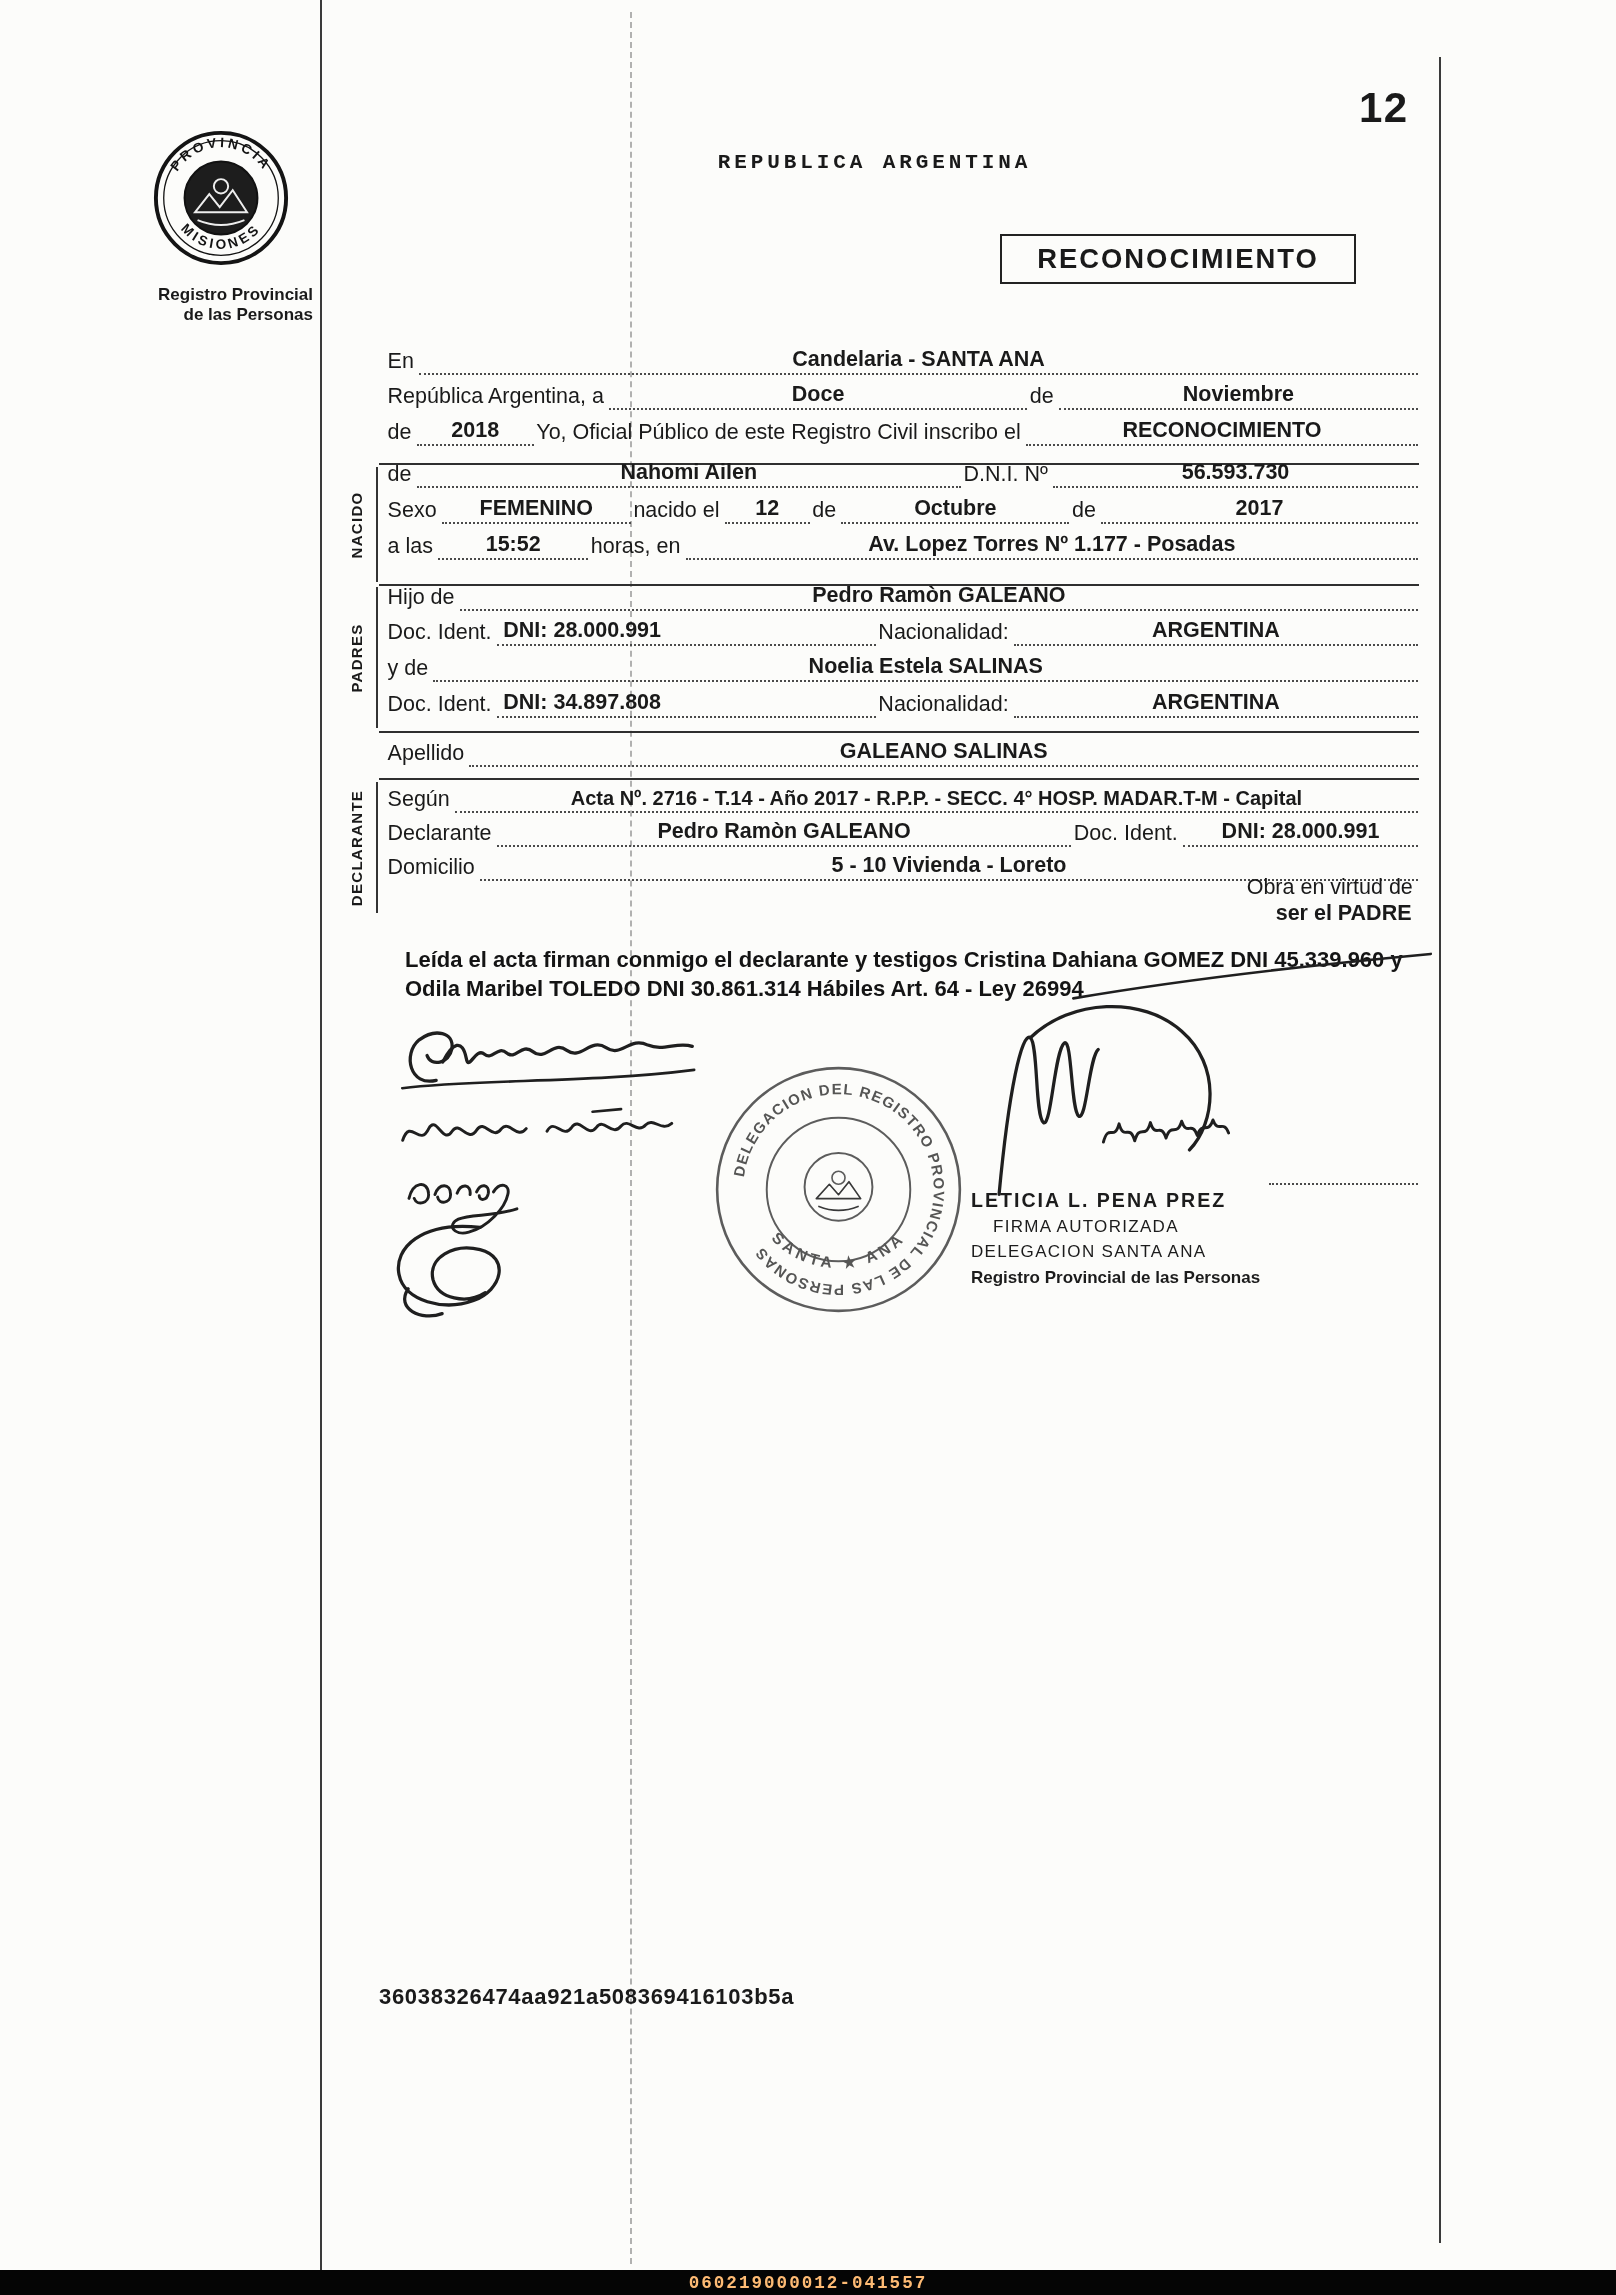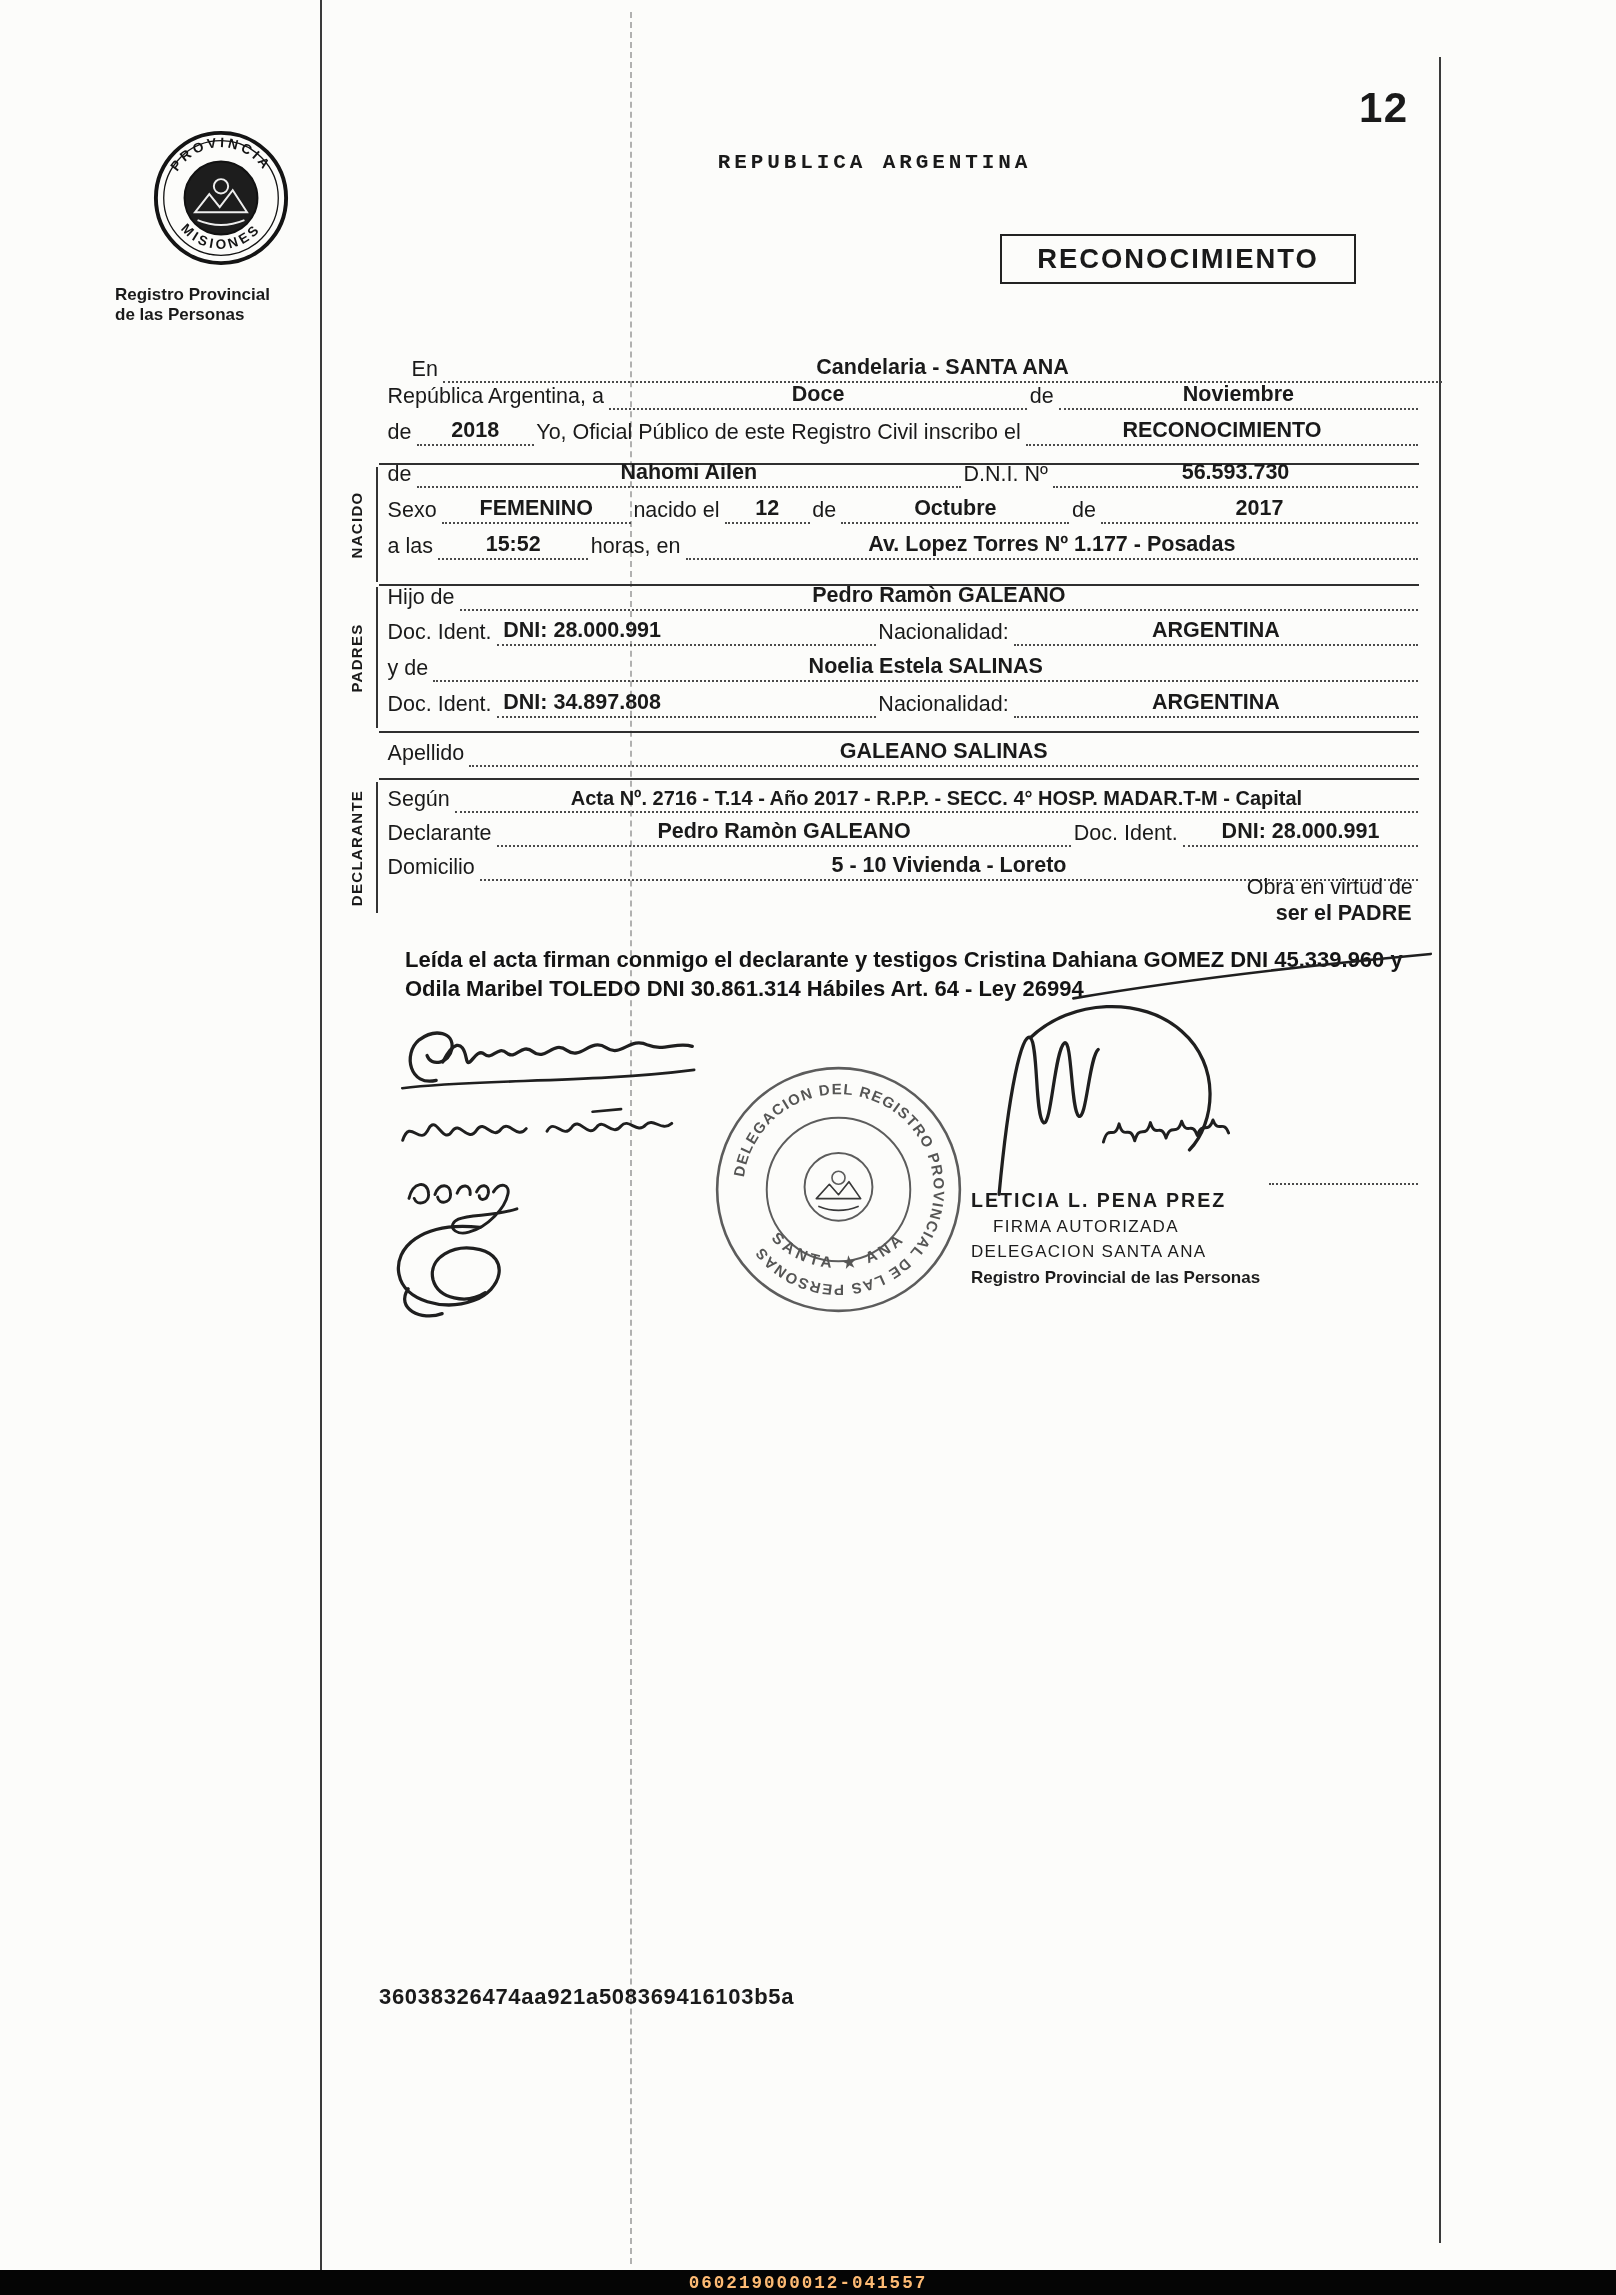--- a/index.html
+++ b/index.html
@@ -25,21 +25,21 @@
     font-size:22px; font-weight:normal; padding:0;
   }
   .doc-type-box {
     position:absolute; left:1000px; top:234px; width:352px; height:46px;
     border:2.6px solid #222; display:flex; align-items:center; justify-content:center;
     font-size:27.4px; font-weight:bold; letter-spacing:2px;
   }
 
   
   .logo { position:absolute; left:152px; top:129px; }
-  .logo-caption { position:absolute; left:115px; top:285px; width:183px; text-align:left;
+  .logo-caption { position:absolute; left:130px; top:285px; width:183px; text-align:right;
     font-size:17px; font-weight:600; line-height:1.2; }
 
   
   .form-row { position:absolute; left:385px; width:1033px; display:flex; align-items:flex-end; font-size:21.5px; height:31px; }
   .lbl { white-space:nowrap; padding:0 5.2px 0.7px 2.6px; }
   .fill { border-bottom:2px dotted #4a4a4a; text-align:center; font-weight:bold; white-space:nowrap;
           padding:0 6.5px 1.3px 6.5px; overflow:visible; }
   .fill.grow { flex:1 1 auto; }
   .fill.left { text-align:left; }
   .fill.small { font-size:20px; }
@@ -100,21 +100,21 @@
   <div class="logo-caption">
     <div>Registro Provincial</div>
     <div>de las Personas</div>
   </div>
 
   <div class="doc-title">REPUBLICA ARGENTINA</div>
 
 
   <div class="doc-type-box">RECONOCIMIENTO</div>
 
-  <div class="form-row" style="top:352px;margin-left:24px;">
+  <div class="form-row" style="top:344px;">
     <span class="lbl">En</span>
     <span class="fill grow">Candelaria - SANTA ANA</span>
   </div>
   <div class="form-row" style="top:379px;">
     <span class="lbl">República Argentina, a</span>
     <span class="fill" style="flex:0 0 405px;">Doce</span>
     <span class="lbl">de</span>
     <span class="fill grow">Noviembre</span>
   </div>
   <div class="form-row" style="top:415px;">

